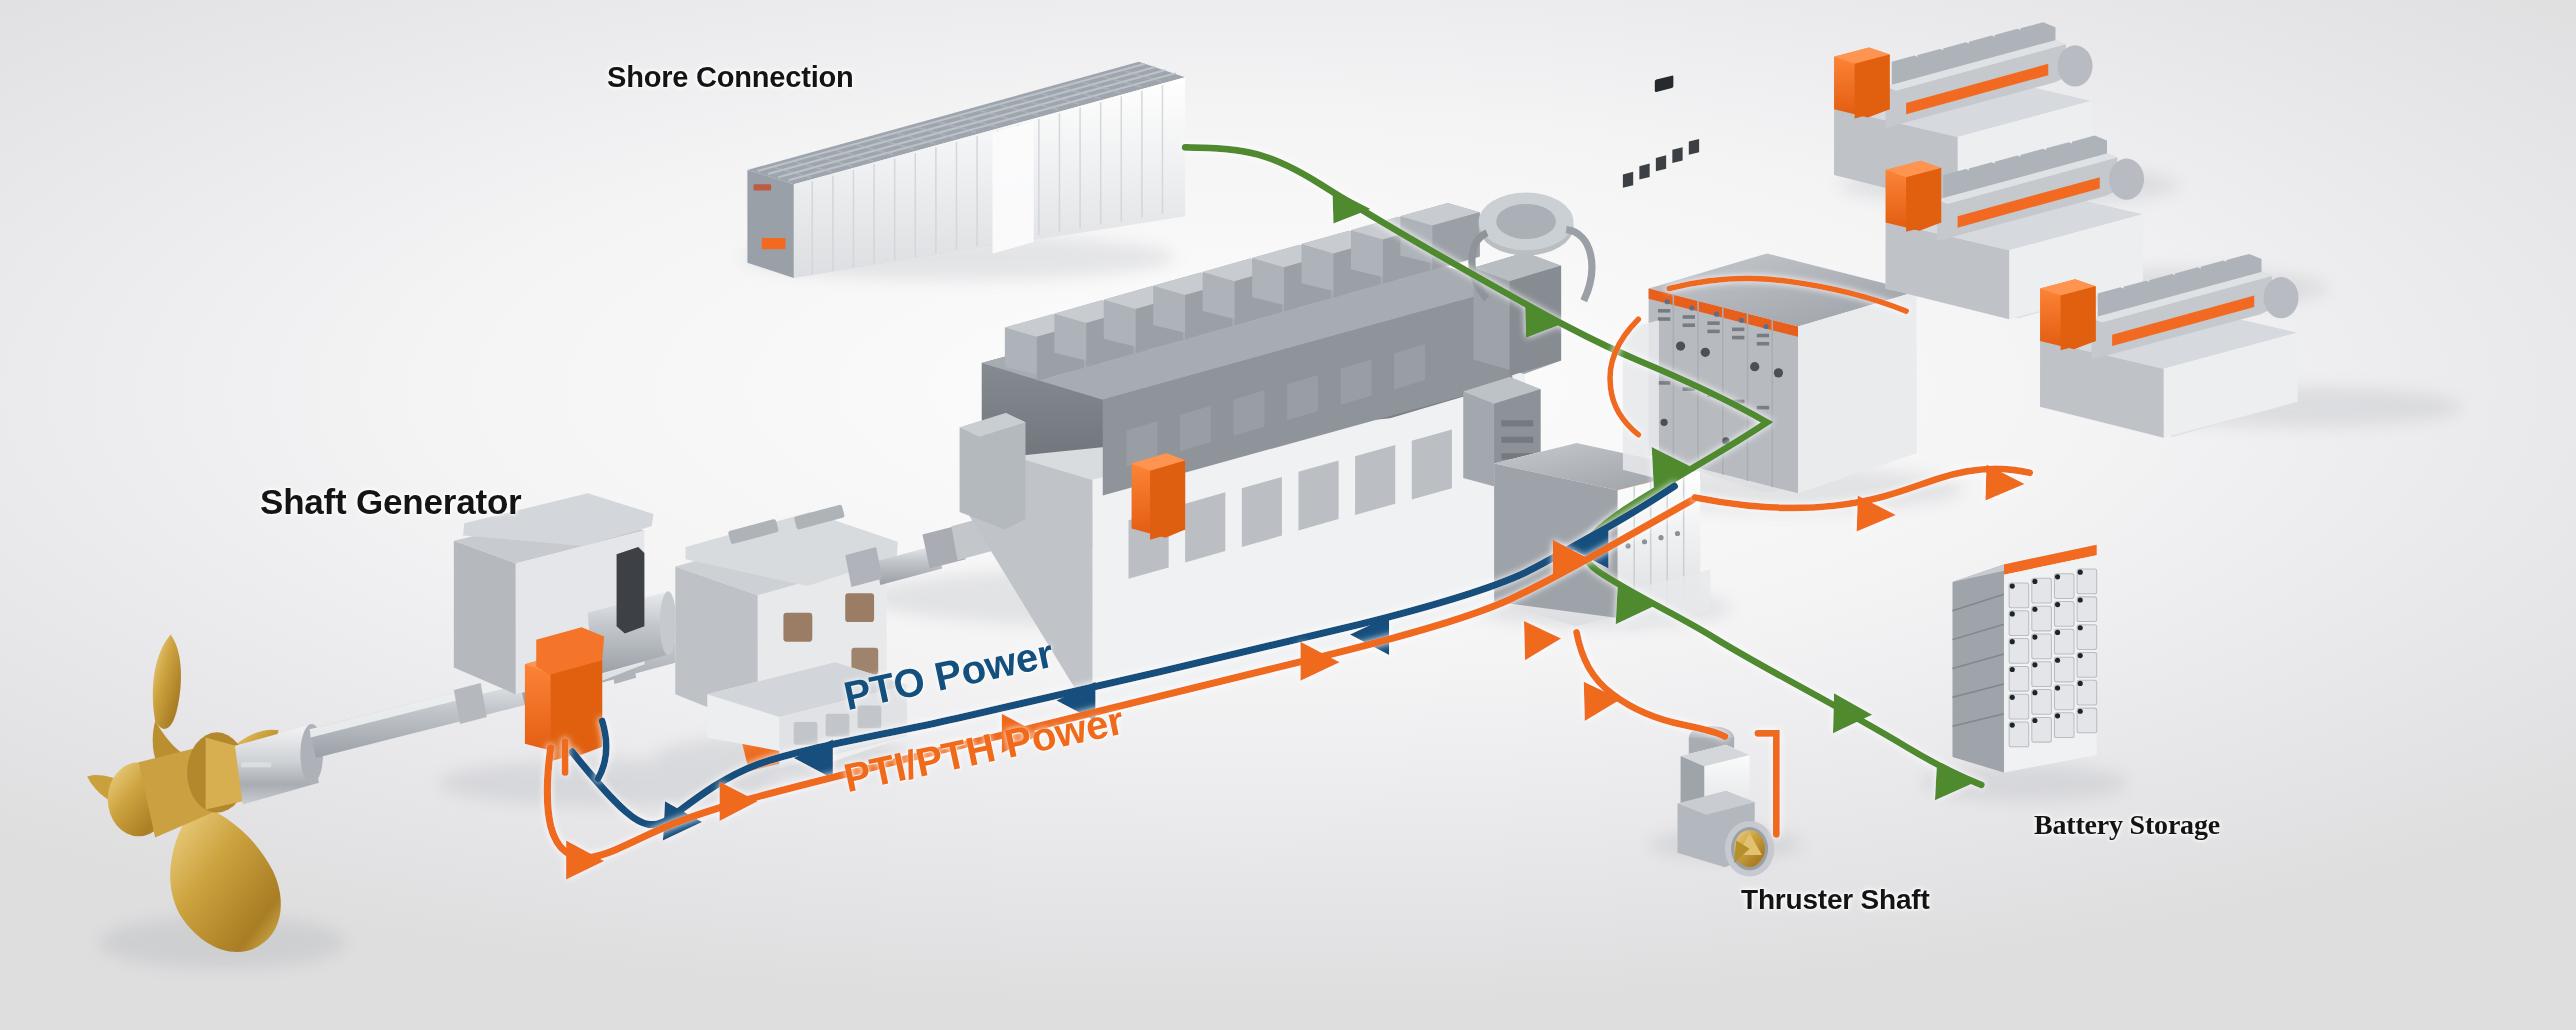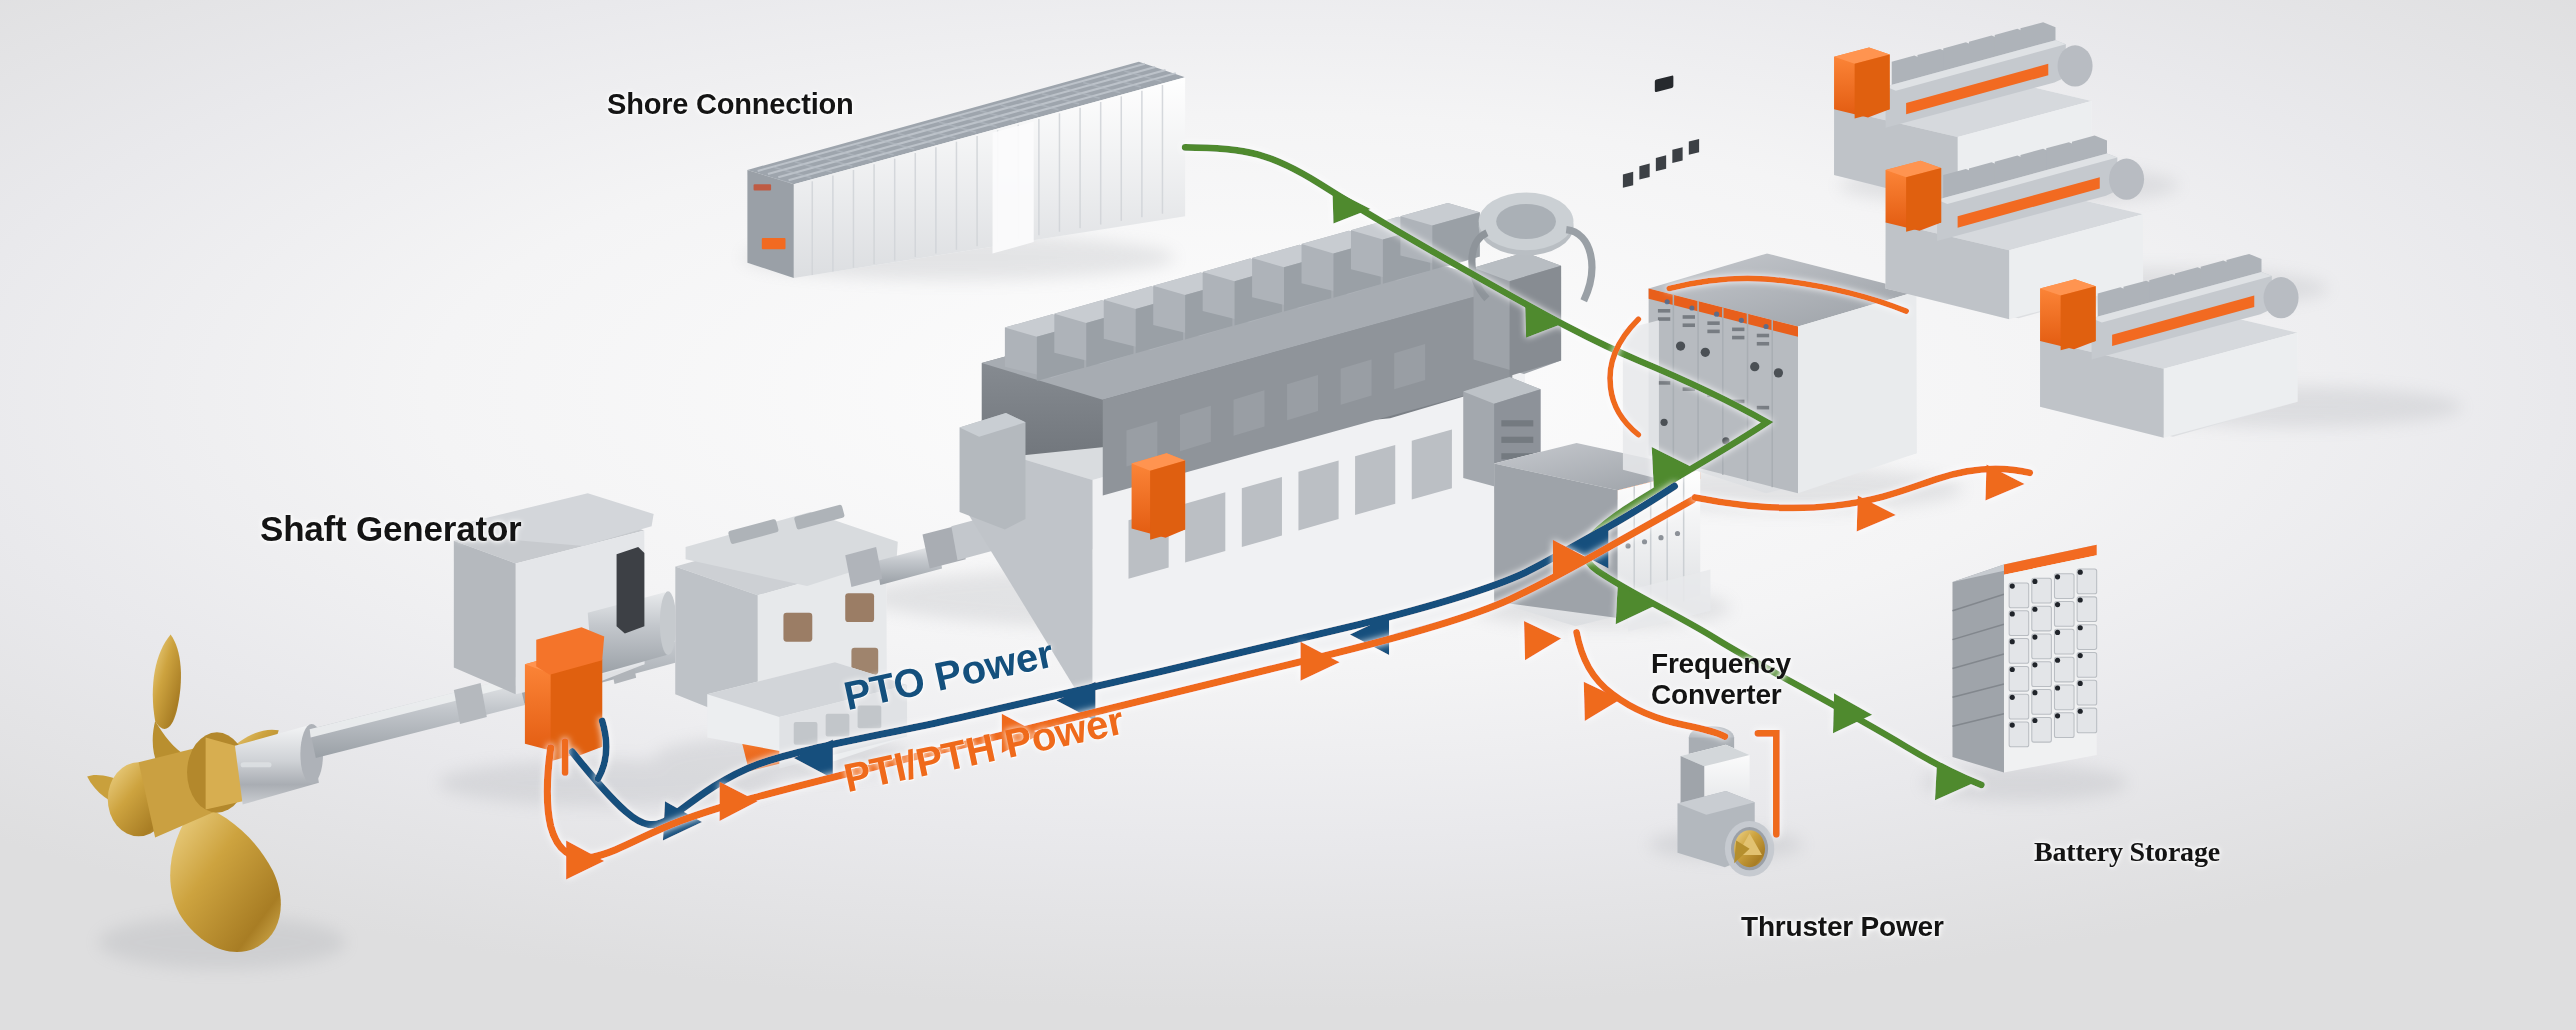--- a/index.html
+++ b/index.html
@@ -3,21 +3,21 @@
 <meta charset="utf-8">
 <style>
   html,body{margin:0;padding:0;background:#fff;}
   body{width:2601px;height:1030px;overflow:hidden;
        font-family:"Liberation Sans",sans-serif;}
   #stage{position:relative;width:2601px;height:1030px;
          background:
            radial-gradient(ellipse 70% 60% at 48% 38%, #fdfdfd 0%, #f4f4f5 45%, #e9e9ec 72%, #dededf 100%);
          overflow:hidden;}
   .lbl{position:absolute;color:#141414;font-weight:bold;letter-spacing:-0.2px;
-       white-space:nowrap;text-shadow:0 0 7.2px #fff,0 0 4.6px #fff,0 0 2.6px #fff;margin-top:27px;}
+       white-space:nowrap;text-shadow:0 0 7.2px #fff,0 0 4.6px #fff,0 0 2.6px #fff;}
   .lbl.two{white-space:normal;line-height:1.12;}
   .flowlbl{position:absolute;font-weight:bold;white-space:nowrap;}
   .flowlbl.blue{color:#14507d;text-shadow:0.5px 1px 0 rgba(255,255,255,.85),0 0 6.2px #fff;}
   .flowlbl.orange{color:#ef6a1b;text-shadow:0.5px 1px 0 rgba(255,255,255,.85),0 0 6.2px #fff;}
   svg.layer{position:absolute;left:0;top:0;width:2601px;height:1030px;overflow:visible;}
   #cables{z-index:6;}
   #gfx{z-index:3;}
   .lbl,.flowlbl{z-index:9;}
 </style>
 </head>
@@ -674,26 +674,22 @@
     <g filter="url(#cglow)">
       <path d="M1096 1440 L1096 1500" stroke="#ef6a1b" stroke-width="13" stroke-linecap="round"></path>
       <path d="M1168 1400 C1180 1440 1178 1480 1160 1512" stroke="#14507d" stroke-width="13" fill="none" stroke-linecap="round"></path>
     </g>
   </svg>
 
   <div class="lbl" style="left:607px;top:61px;font-size:29px;">Shore Connection</div>
 
   <div class="lbl" style="left:260px;top:482px;font-size:35px;">Shaft Generator</div>
 
-  <div class="lbl two" style="left:1651px;top:621px;font-size:28px;width:175px;">
-    <div>Frequency</div>
-    <div>Converter</div>
-  </div>
-
-  <div class="lbl" style="left:1741px;top:884px;font-size:28px;">Thruster Power</div>
+
+  <div class="lbl" style="left:1741px;top:884px;font-size:28px;">Thruster Shaft</div>
 
   <div class="lbl" style="left:2034px;top:809px;font-size:28px;font-family:Liberation Serif, serif;">Battery Storage</div>
 
   <div class="flowlbl blue" style="left:840px;top:675px;font-size:40px;transform:rotate(-12deg);transform-origin:left top;">PTO Power</div>
 
   <div class="flowlbl orange" style="left:840px;top:757px;font-size:40px;transform:rotate(-12deg);transform-origin:left top;">PTI/PTH Power</div>
 
 </div>
 
 

